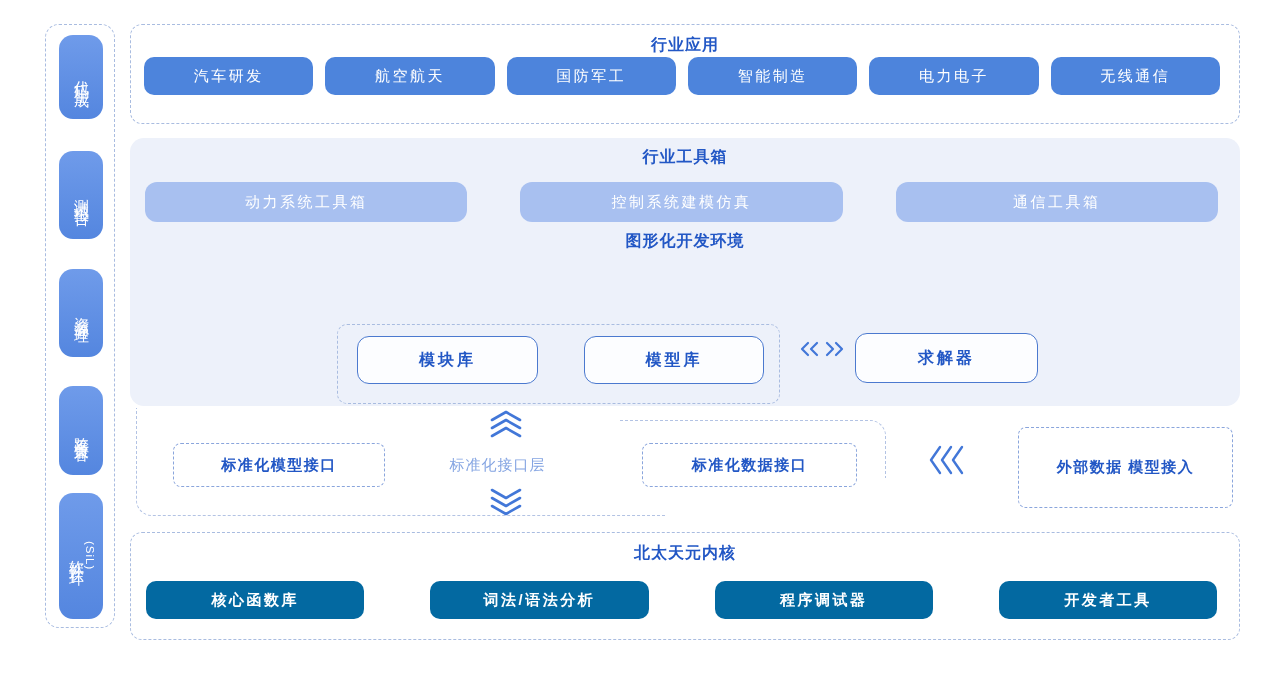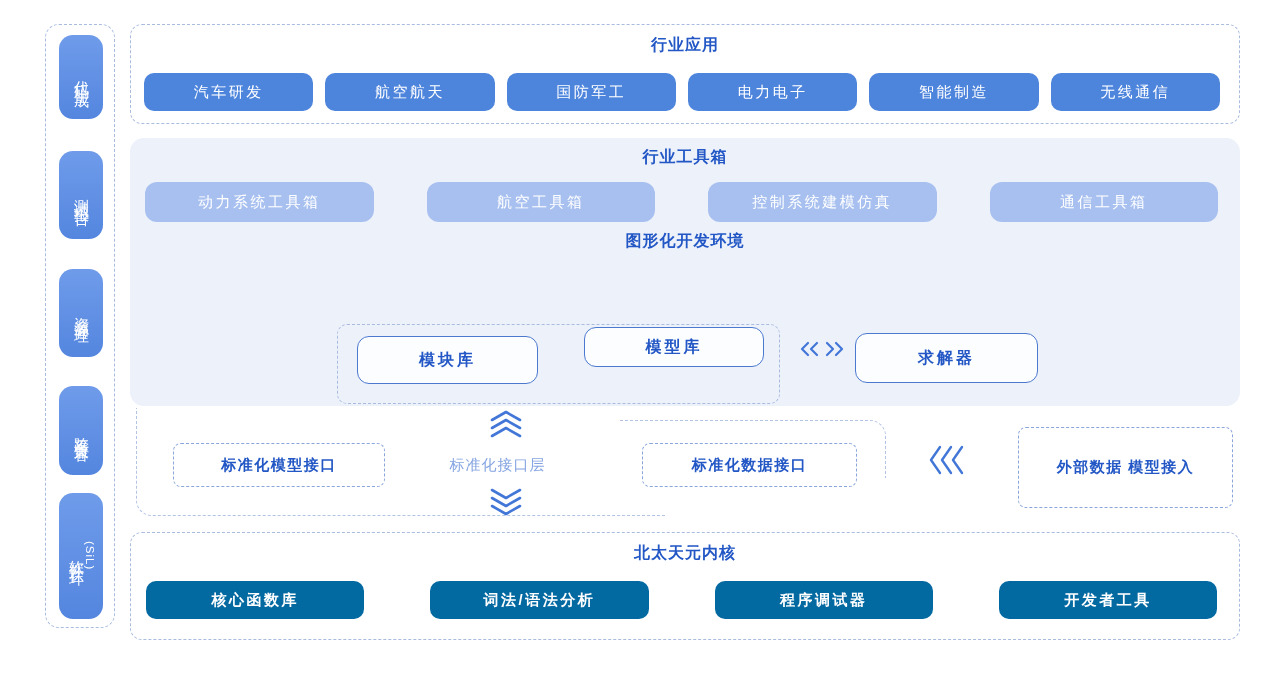--- a/index.html
+++ b/index.html
@@ -27,37 +27,37 @@
   .btn { flex:1; display:flex; align-items:center; justify-content:center;
          color:#fff; font-size:15px; letter-spacing:2.5px; white-space:nowrap; }
   .btn-med   { background:#4d84dc; border-radius:10px; }
   .btn-light { background:#a8c0f0; border-radius:12px; }
   .btn-dark  { background:#2b62ca; border-radius:8px; font-size:14.5px; }
   .btn-kernel{ background:#0369a1; border-radius:10px; font-weight:bold; }
 
   
   #industry-panel { top:24px; height:100px; }
   #industry-title { top:10px; }
-  #industry-row { left:13px; right:19px; top:48px; height:38px; gap:12px; }
+  #industry-row { left:13px; right:19px; top:32px; height:38px; gap:12px; }
 
   
   #mid-panel { position:absolute; left:130px; top:138px; width:1110px; height:268px;
                background:#edf1fa; border-radius:14px; }
   #toolbox-title { top:9px; }
   #toolbox-row { left:15px; right:22px; top:44px; height:40px; gap:53px; }
   #ide-title { top:93px; }
   #ide-row { left:122px; right:120px; top:134px; height:34px; gap:28px; }
 
   #libs-wrap { position:absolute; left:207px; top:186px; width:443px; height:80px;
                border:1px dashed #a9bce0; border-radius:10px; }
   .box-outline { position:absolute; background:#fcfdff; border:1.5px solid #4b79cf;
                  border-radius:12px; color:#2257c5; font-weight:bold; font-size:16px;
                  letter-spacing:3px; display:flex; align-items:center; justify-content:center; }
   #lib-block { left:19px; top:11px; width:181px; height:48px; }
-  #lib-model { left:246px; top:2px; width:180px; height:40px; }
+  #lib-model { left:246px; top:11px; width:180px; height:48px; }
   #solver-box { left:725px; top:195px; width:183px; height:50px; }
   #swap-icon { position:absolute; left:668px; top:202px; width:48px; height:18px; }
 
   
   .shape-left { position:absolute; left:136px; top:408px; width:530px; height:108px;
                 border-left:1.5px dashed #b3c3e4; border-bottom:1.5px dashed #b3c3e4;
                 border-bottom-left-radius:16px; }
   .shape-right { position:absolute; left:620px; top:420px; width:266px; height:58px;
                  border-top:1.5px dashed #b3c3e4; border-right:1.5px dashed #b3c3e4;
                  border-top-right-radius:16px; }
@@ -104,31 +104,30 @@
       <span class="sil-sub">(SiL)</span>
     </div>
   </aside>
 
   <section class="panel" id="industry-panel">
     <div class="panel-title" id="industry-title">行业应用</div>
     <div class="row" id="industry-row">
       <div class="btn btn-med">汽车研发</div>
       <div class="btn btn-med">航空航天</div>
       <div class="btn btn-med">国防军工</div>
+      <div class="btn btn-med">智能制造</div>
       <div class="btn btn-med">电力电子</div>
-      <div class="btn btn-med">智能制造</div>
       <div class="btn btn-med">无线通信</div>
     </div>
   </section>
 
   <section id="mid-panel">
     <div class="panel-title" id="toolbox-title">行业工具箱</div>
     <div class="row" id="toolbox-row">
       <div class="btn btn-light">动力系统工具箱</div>
-      <div class="btn btn-light">航空工具箱</div>
       <div class="btn btn-light">控制系统建模仿真</div>
       <div class="btn btn-light">通信工具箱</div>
     </div>
 
     <div class="panel-title" id="ide-title">图形化开发环境</div>
 
     <div id="libs-wrap">
       <div class="box-outline" id="lib-block">模块库</div>
       <div class="box-outline" id="lib-model">模型库</div>
     </div>

